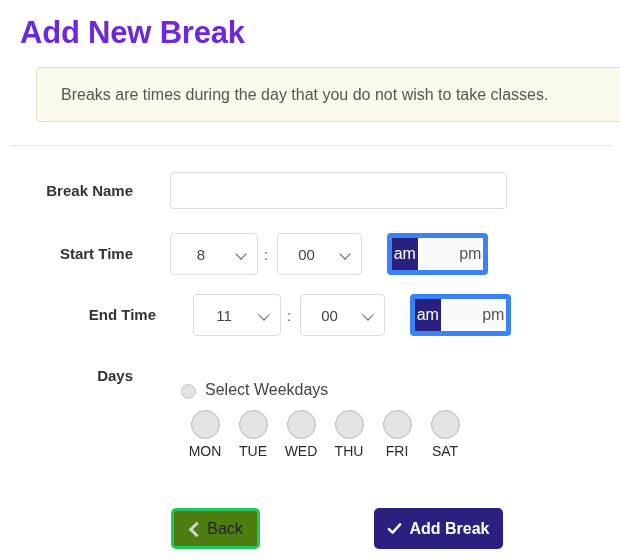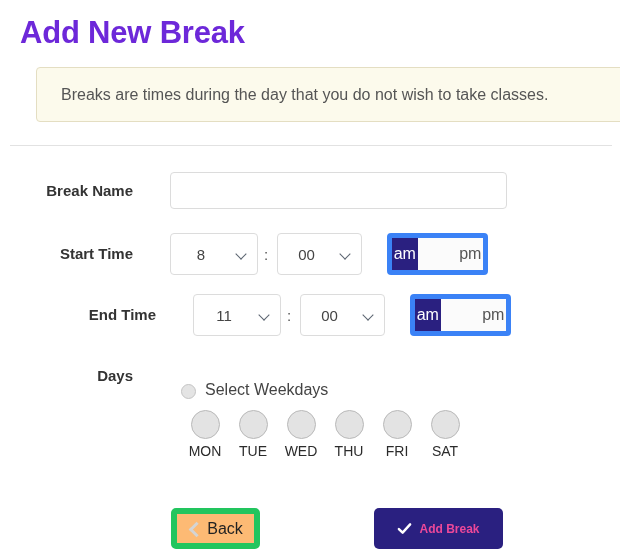--- a/index.html
+++ b/index.html
@@ -245,23 +245,23 @@
   }
 
   
   .btn-back {
     position: absolute;
     left: 171px;
     top: 508px;
     width: 89px;
     height: 41px;
     box-sizing: border-box;
-    border: 6px solid #22c55e;
+    border: 3px solid #22c55e;
     border-radius: 5px;
-    background: #fdba74;
+    background: #4d7c0f;
     display: flex;
     align-items: center;
     justify-content: center;
     cursor: pointer;
   }
   .chev-left {
     position: relative;
     width: 12px;
     height: 12px;
     margin-right: 7px;
@@ -299,23 +299,23 @@
     cursor: pointer;
   }
   .check-icon {
     width: 15px;
     height: 15px;
     margin-right: 7px;
     flex: none;
     display: block;
   }
   .btn-add-label {
-    font-size: 12px;
+    font-size: 16px;
     font-weight: bold;
-    color: #ec4899;
+    color: #ffffff;
     white-space: nowrap;
   }
 </style>
 </head>
 <body>
 
 <div class="page-title">Add New Break</div>
 
 <div class="info-banner">
   <div class="info-banner-text">Breaks are times during the day that you do not wish to take classes.</div>

